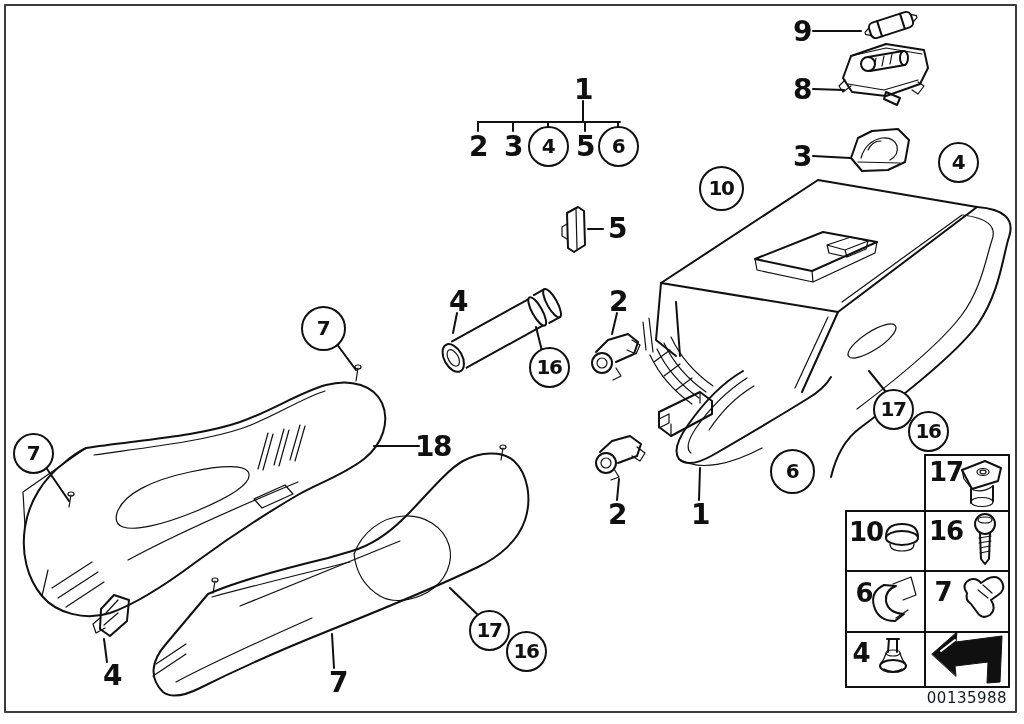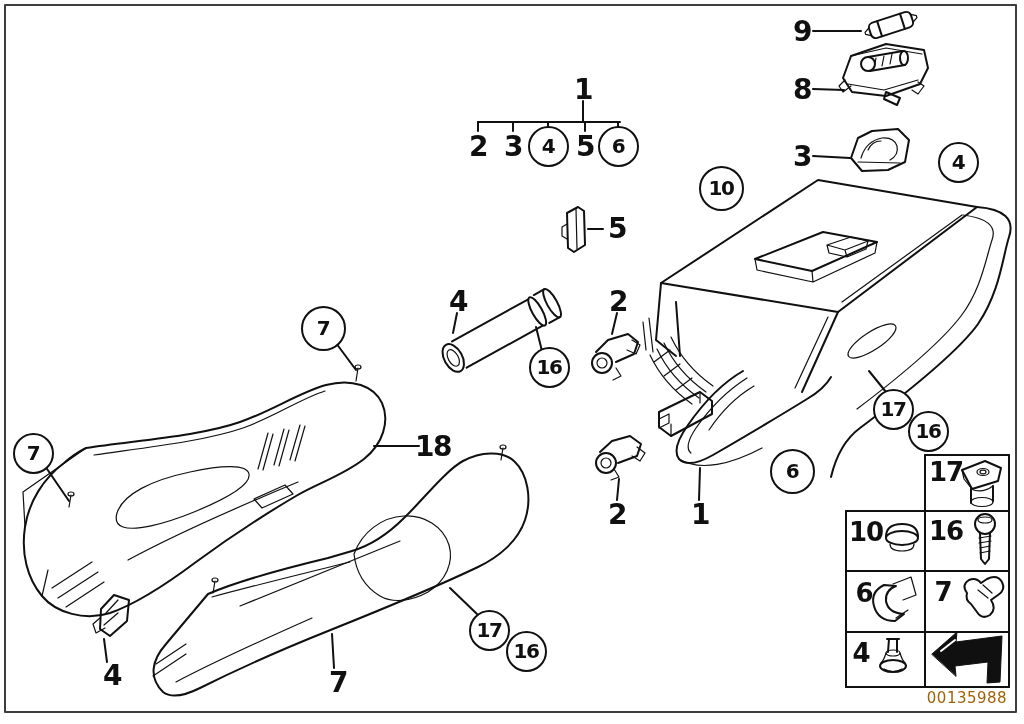--- a/index.html
+++ b/index.html
@@ -17,21 +17,21 @@
   
   .lbl{position:absolute;transform:translate(-50%,-50%);font-weight:bold;font-size:28px;
        color:#101010;letter-spacing:-1.5px;white-space:nowrap;}
   .circ{position:absolute;width:37px;height:37px;margin-left:-20.5px;margin-top:-20.5px;
         border:2px solid #101010;border-radius:50%;background:#fff;display:flex;
         align-items:center;justify-content:center;font-weight:bold;font-size:20px;
         color:#101010;letter-spacing:-1.5px;}
   .circ.big{width:41px;height:41px;margin-left:-22.5px;margin-top:-22.5px;}
   .legnum{position:absolute;transform:translate(-50%,-50%);font-weight:bold;font-size:26px;
           color:#101010;letter-spacing:-1px;}
-  .docnum{position:absolute;transform:translate(-50%,-50%);font-size:15px;color:#a16207;
+  .docnum{position:absolute;transform:translate(-50%,-50%);font-size:15px;color:#0f172a;
           letter-spacing:0.5px;}
 </style>
 </head>
 <body>
 
 <div class="stage">
 
   <svg id="art" width="1024" height="724" viewBox="0 0 1024 724">
 
     <rect class="frame" x="5" y="5" width="1011" height="707"></rect>

